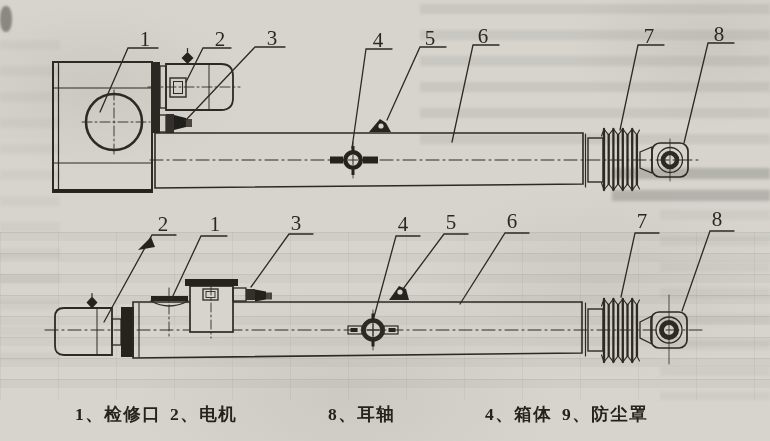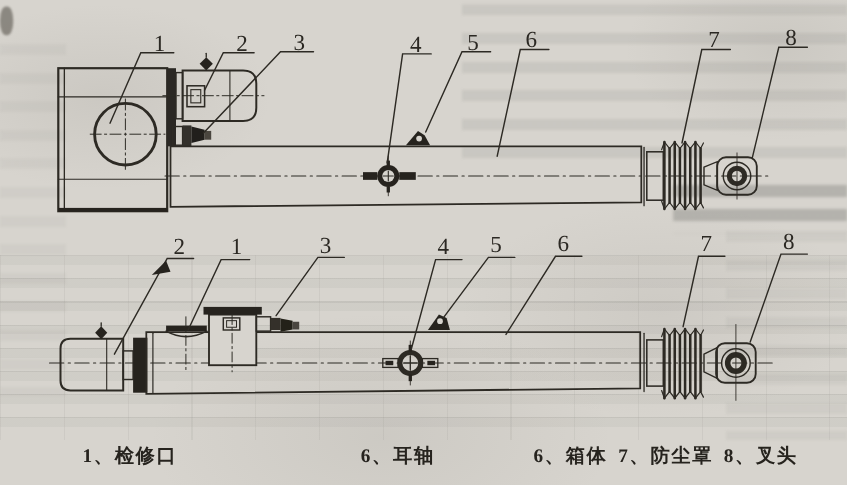--- a/index.html
+++ b/index.html
@@ -264,19 +264,19 @@
         <text class="callout-num" x="451" y="229" text-anchor="middle">5</text>
         <text class="callout-num" x="512" y="228" text-anchor="middle">6</text>
         <text class="callout-num" x="642" y="228" text-anchor="middle">7</text>
         <text class="callout-num" x="717" y="226" text-anchor="middle">8</text>
       </g>
     </g>
   </svg>
 
   <div class="caption">
     <span style="left:75px">1、检修口</span>
-    <span style="left:328px">6、耳轴</span>
-    <span style="left:485px">6、箱体</span>
-    <span style="left:562px">7、防尘罩</span>
-    <span style="left:658px">8、叉头</span>
+    <span style="left:170px">2、电机</span>
+    <span style="left:328px">8、耳轴</span>
+    <span style="left:485px">4、箱体</span>
+    <span style="left:562px">9、防尘罩</span>
   </div>
 
 </div>
 
 </body></html>

